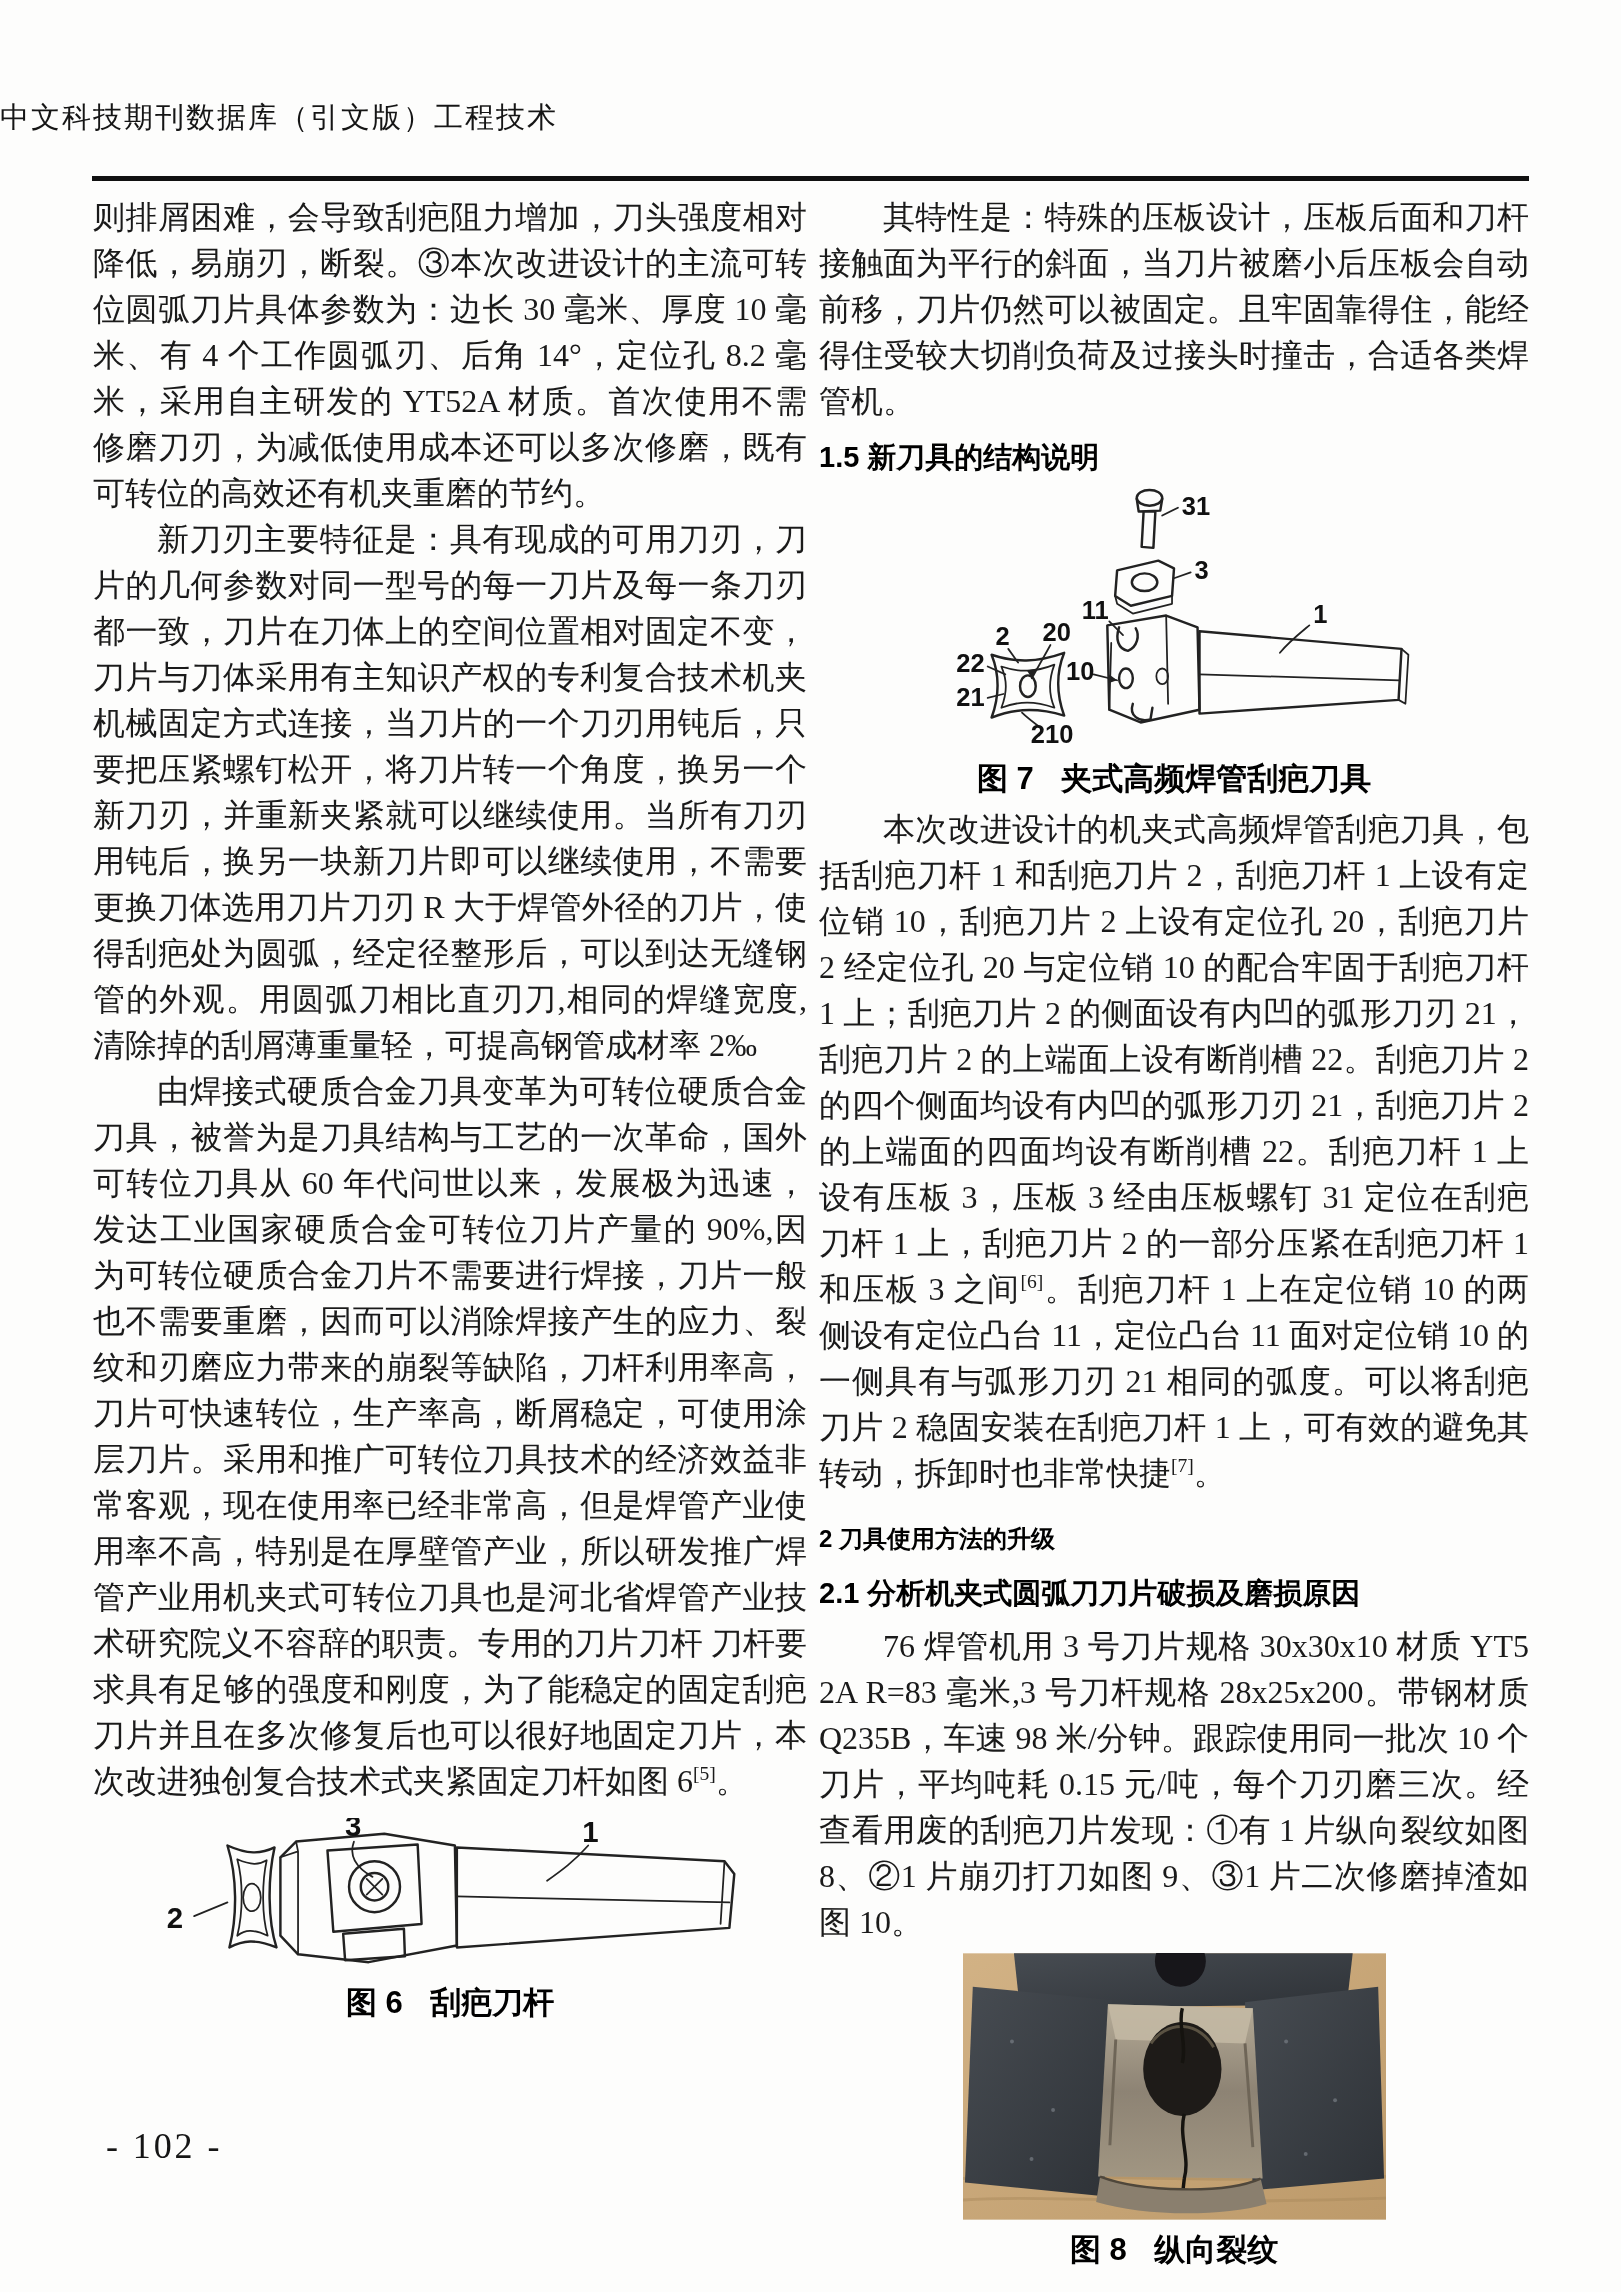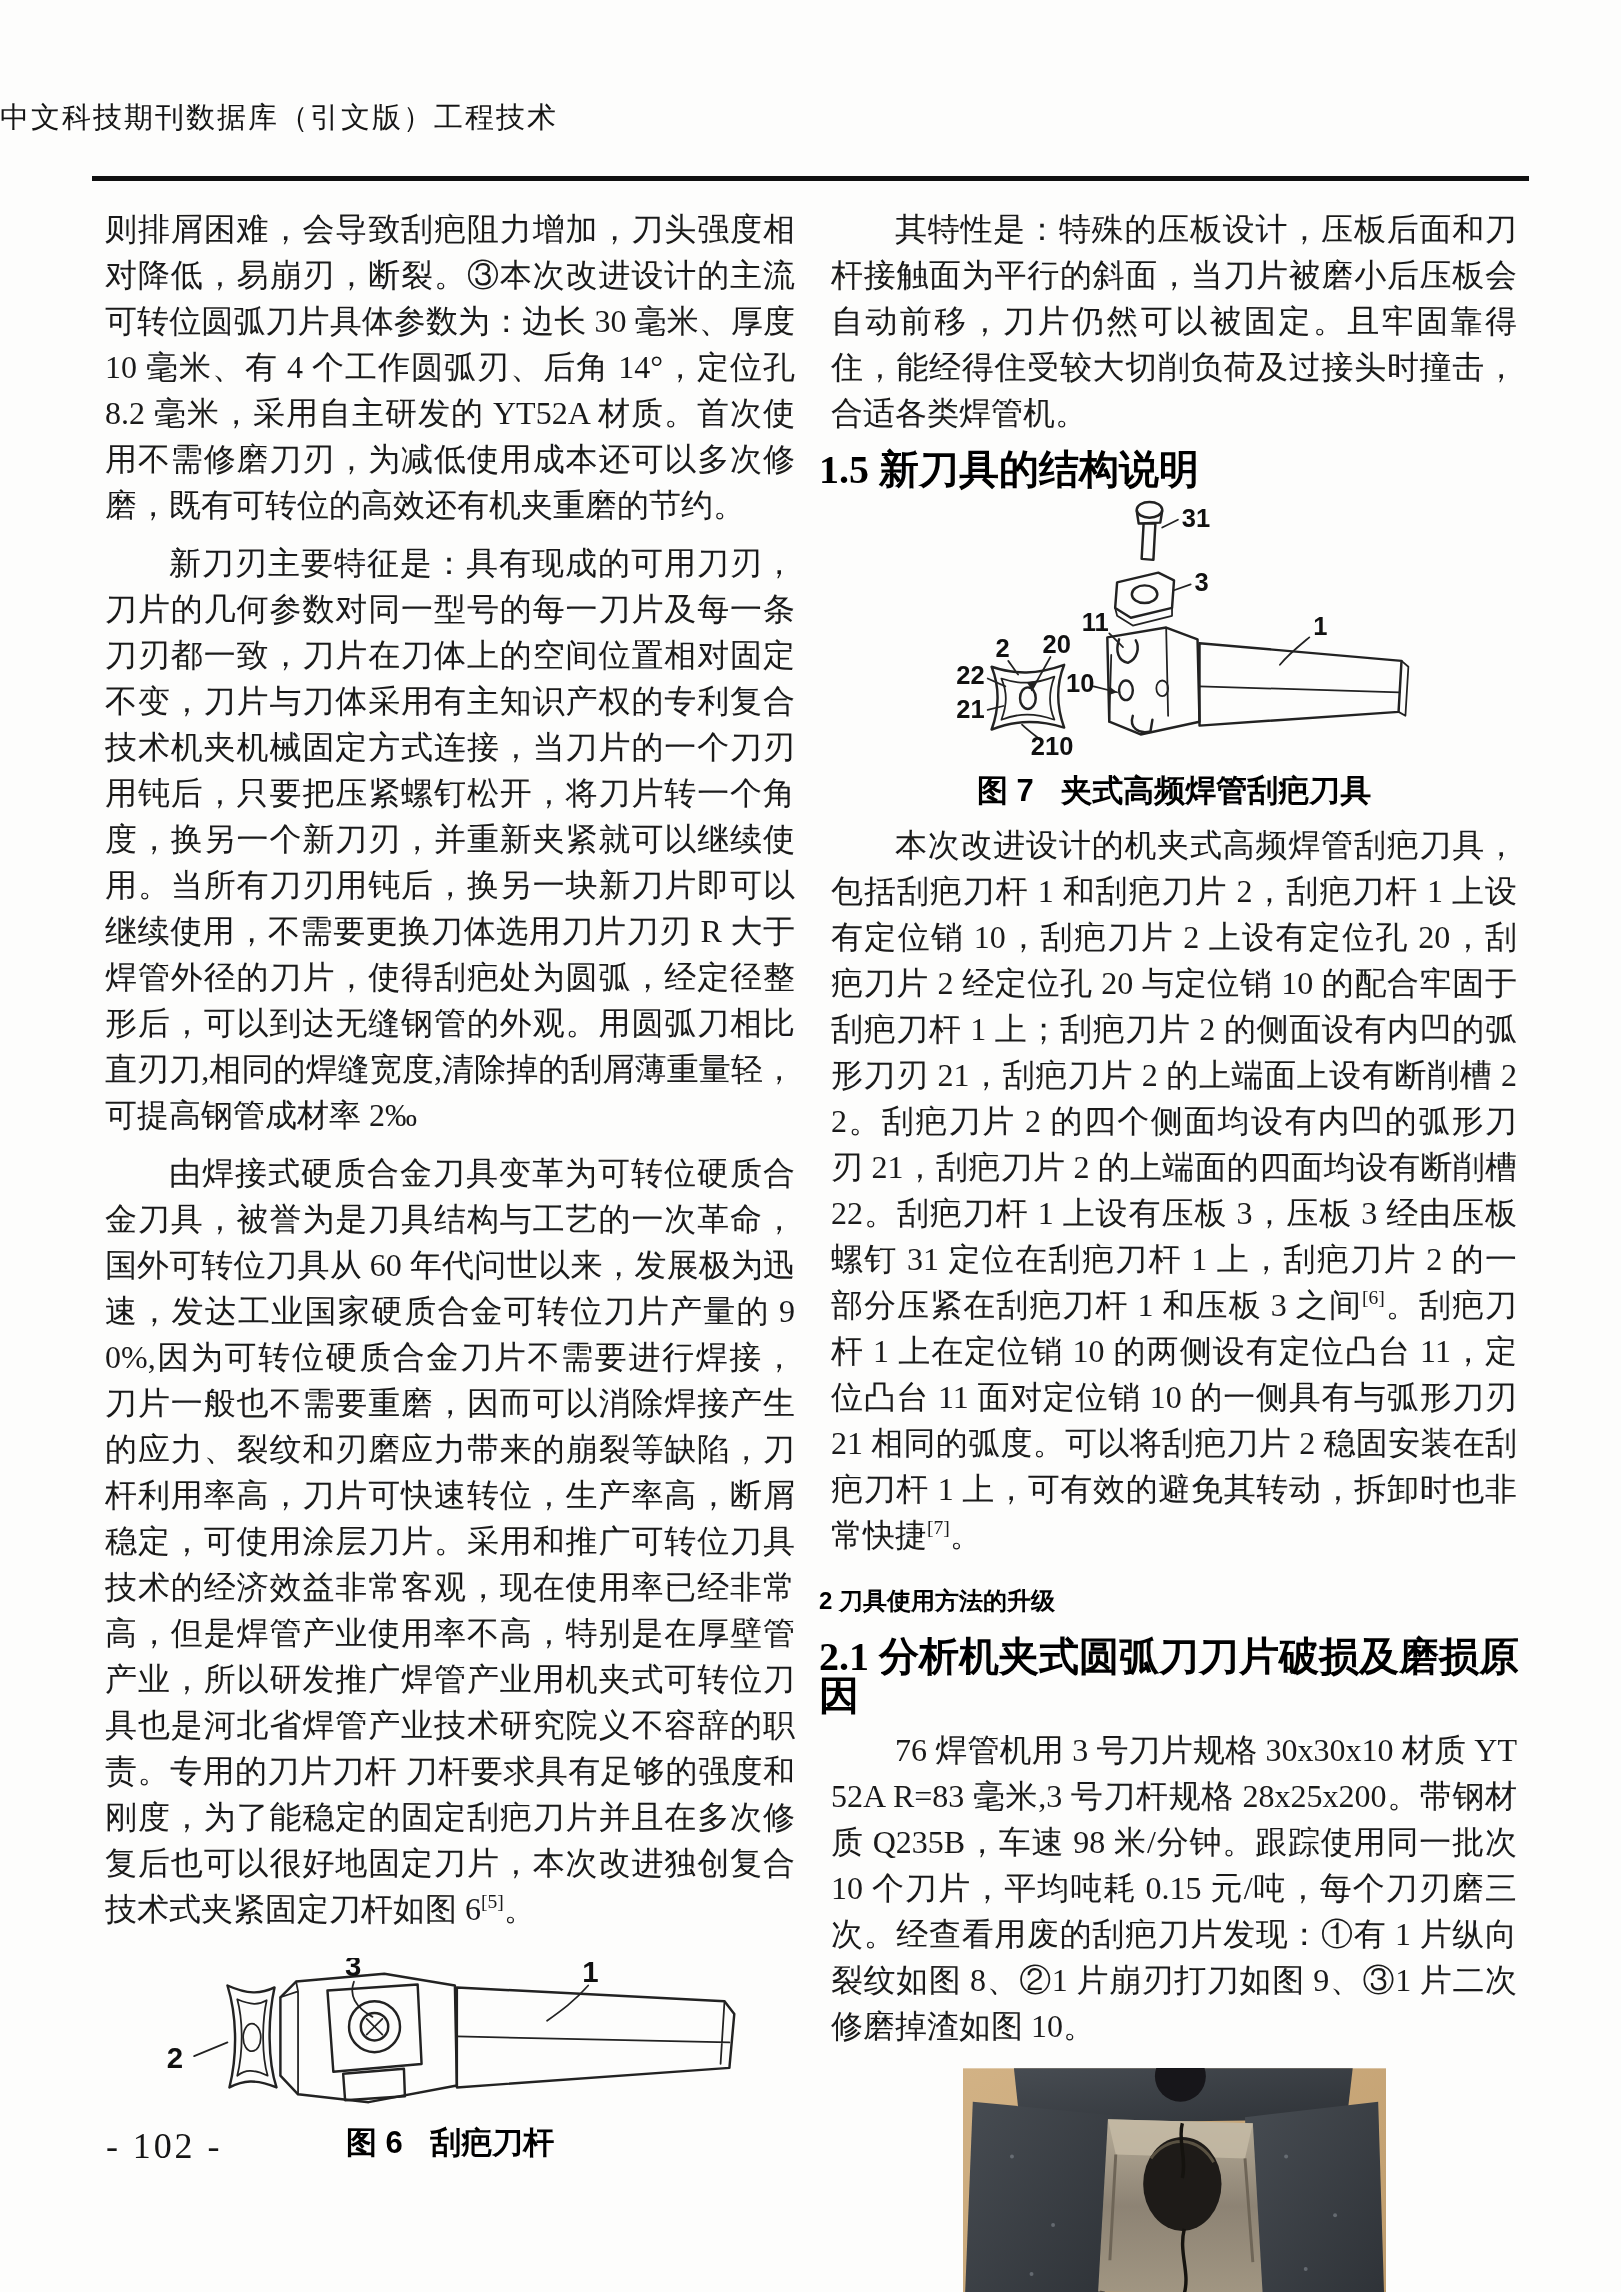--- a/index.html
+++ b/index.html
@@ -16,28 +16,28 @@
     position:absolute;top:98px;left:0;width:100%;
     font-size:29px;letter-spacing:2px;color:#151515;
   }
   .header-rule{
     position:absolute;top:176px;left:92px;width:1437px;height:4.9px;background:#111;
   }
   .col{position:absolute;top:194px;}
   #col-left{left:93px;width:714px;}
   #col-right{left:819px;width:710px;}
   .para{
-    font-size:32px;line-height:46px;text-align:justify;margin:12px;
+    font-size:32px;line-height:46px;text-align:justify;margin:0;
     word-break:break-all;
   }
   .indent{text-indent:2em;}
   .supref{font-size:19.6px;vertical-align:super;line-height:0;}
   .h2{
-    font-family:Liberation Serif, serif;
-    font-weight:bold;font-size:40px;line-height:39px;color:#000;
+    font-family:Liberation Sans, sans-serif;
+    font-weight:bold;font-size:29px;line-height:39px;color:#000;
     margin:13.7px 0 9.8px 0;
   }
   .h1{
     font-family:"Liberation Sans","DejaVu Sans",sans-serif;
     font-weight:bold;font-size:24px;line-height:45px;color:#000;
     margin:19.6px 0 11.8px 0;
   }
   .fig-wrap{width:100%;text-align:center;}
   .fig-caption{
     font-family:"Liberation Sans","DejaVu Sans",sans-serif;

